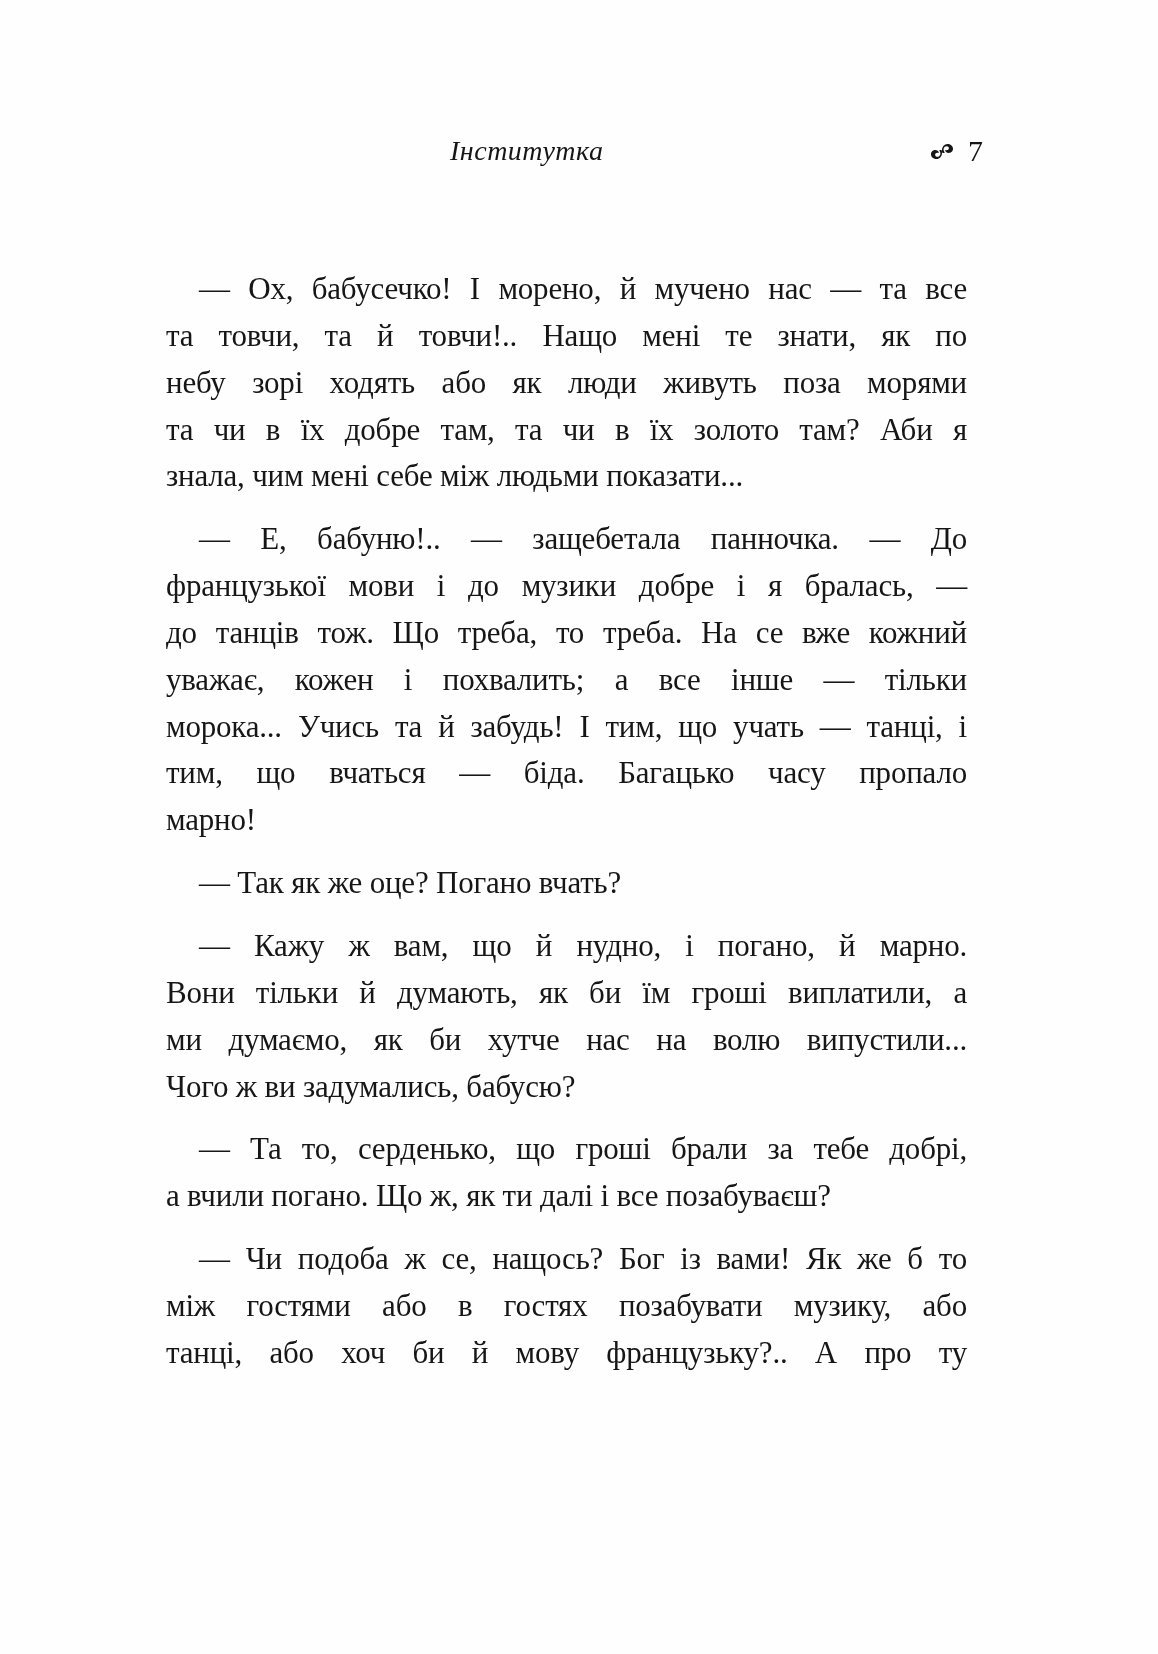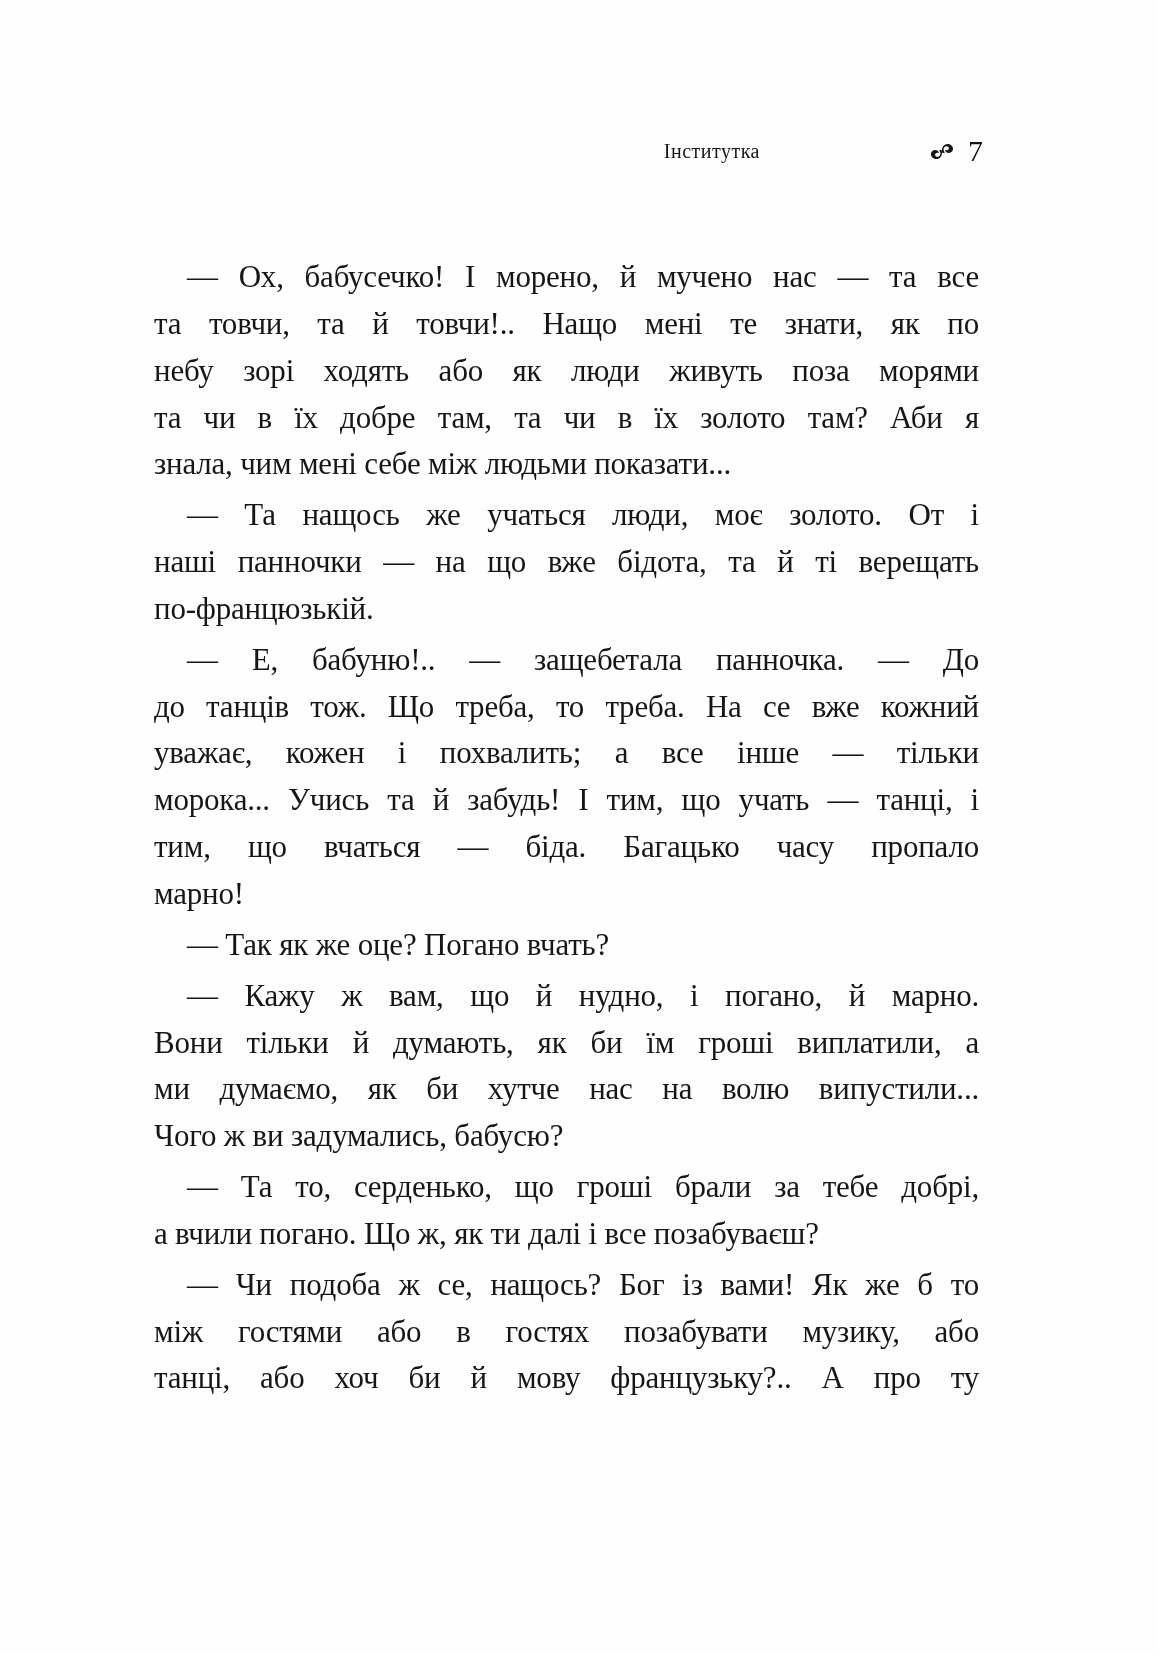--- a/index.html
+++ b/index.html
@@ -22,22 +22,23 @@
     top: 133px;
     left: 150px;
     width: 833px;
     height: 40px;
   }
   .head-title {
     position: absolute;
     left: 300px;
     width: 310px;
     top: 0;
-    text-align: right;
-    font-size: 20px;
+    text-align: left;
+    font-style: italic;
+    font-size: 28px;
     line-height: 36px;
     letter-spacing: 0.5px;
     white-space: nowrap;
   }
   .head-right {
     position: absolute;
     right: 0;
     top: 0;
     height: 36px;
     display: flex;
@@ -56,21 +57,21 @@
   
   .text-block {
     position: absolute;
     top: 250px;
     left: 150px;
     width: 833px;
     font-size: 31px;
     line-height: 46.85px;
     letter-spacing: -0.2px;
   }
-  .paragraph { margin: 4px; }
+  .paragraph { margin: 16px; }
   .line {
     white-space: nowrap;
     text-align: justify;
     text-align-last: justify;
   }
   .line.first { text-indent: 33px; }
   .line.end {
     text-align: right;
     text-align-last: left;
   }
@@ -95,26 +96,22 @@
 
   <main class="text-block" id="text-block">
       <div class="paragraph">
         <div class="line first">— Ох, бабусечко! І морено, й мучено нас — та все</div>
         <div class="line">та товчи, та й товчи!.. Нащо мені те знати, як по</div>
         <div class="line">небу зорі ходять або як люди живуть поза морями</div>
         <div class="line">та чи в їх добре там, та чи в їх золото там? Аби я</div>
         <div class="line end">знала, чим мені себе між людьми показати...</div>
       </div>
       <div class="paragraph">
-        <div class="line first">— Та нащось же учаться люди, моє золото. От і</div>
-        <div class="line">наші панночки — на що вже бідота, та й ті верещать</div>
-        <div class="line end">по-францюзькій.</div>
-      </div>
-      <div class="paragraph">
         <div class="line first">— Е, бабуню!.. — защебетала панночка. — До</div>
+        <div class="line">французької мови і до музики добре і я бралась, —</div>
         <div class="line">до танців тож. Що треба, то треба. На се вже кожний</div>
         <div class="line">уважає, кожен і похвалить; а все інше — тільки</div>
         <div class="line">морока... Учись та й забудь! І тим, що учать — танці, і</div>
         <div class="line">тим, що вчаться — біда. Багацько часу пропало</div>
         <div class="line end">марно!</div>
       </div>
       <div class="paragraph">
         <div class="line first end">— Так як же оце? Погано вчать?</div>
       </div>
       <div class="paragraph">

